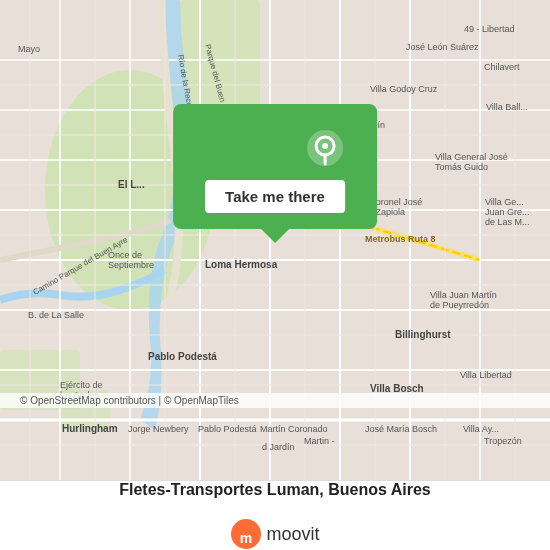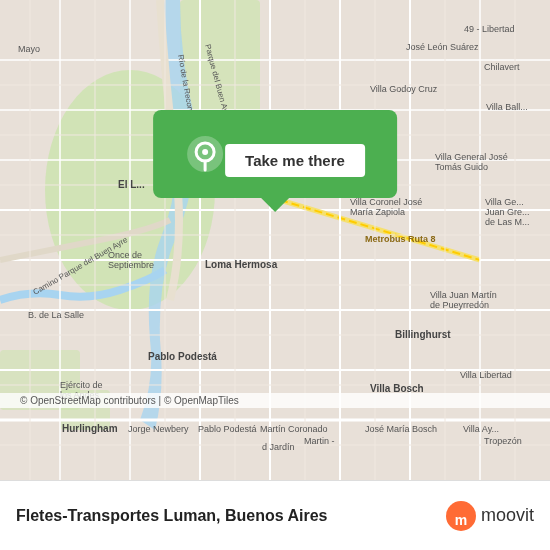--- a/index.html
+++ b/index.html
@@ -21,20 +21,21 @@
 
     
     #bottom-bar {
       width: 550px;
       height: 70px;
       background: white;
       display: flex;
       align-items: center;
       padding: 0 16px;
       border-top: 1px solid #ddd;
+      flex-direction: column;
     }
 
     #bottom-bar-text {
       flex: 1;
     }
 
     #place-name {
       font-size: 16px;
       font-weight: bold;
       color: #222;
@@ -66,29 +67,29 @@
       background: rgba(255,255,255,0.8);
       font-size: 10px;
       color: #555;
       padding: 2px 20px;
       text-align: left;
     }
 
     
     #popup-card {
       position: absolute;
-      top: 110px;
+      top: 104px;
       left: 50%;
       transform: translateX(-50%);
       background: #4CAF50;
       border-radius: 8px;
       padding: 24px 32px 16px 32px;
       display: flex;
-      flex-direction: row;
-      align-items: center;
+      flex-direction: column;
+      align-items: flex-end;
       z-index: 10;
       min-width: 200px;
     }
 
     #popup-card::after {
       content: '';
       position: absolute;
       bottom: -14px;
       left: 50%;
       transform: translateX(-50%);

